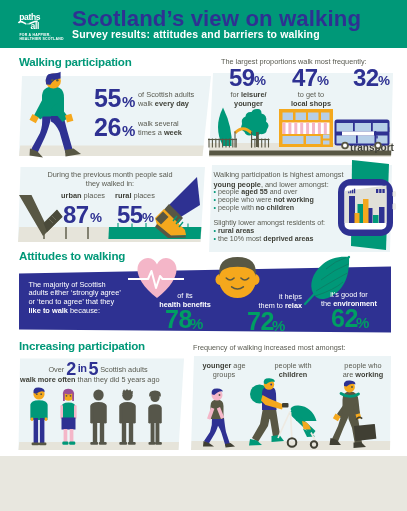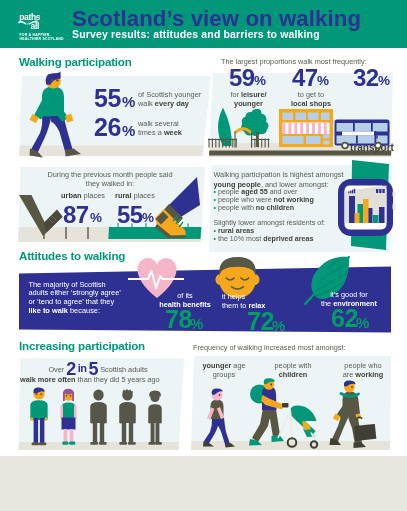--- a/index.html
+++ b/index.html
@@ -68,21 +68,21 @@
     <path d="M22 44 L34.5 44 Q36.5 52 38 58 L44 79 L36.5 81 L30.5 60 Q27 52 22 49.5 Z" fill="#2e3192"></path>
     <path d="M36 78 L44.5 76.5 L52 82 L36.5 84.5 Z" fill="#585744"></path>
 
     <path d="M28.5 31 L39.5 45.5 L33.5 50 L22 36 Z" fill="#009878"></path>
     <path d="M36 43.5 L42.3 41.8 L44.4 48.7 L38 50.5 Z" fill="#f5a81c"></path>
   </svg>
 
   <div class="lbl big" style="left:94px;top:84px;font-size:25px;">55</div>
   <div class="lbl big" style="left:122px;top:93px;font-size:15px;">%</div>
   <div class="lbl" style="left:138px;top:89.5px;font-size:7.4px;line-height:9.6px;">
-    <span class="cap">of Scottish younger</span><br>
+    <span class="cap">of Scottish adults</span><br>
     <span class="cap">walk </span><span class="capb">every day</span>
   </div>
 
   <div class="lbl big" style="left:94px;top:113px;font-size:25px;">26</div>
   <div class="lbl big" style="left:122px;top:122px;font-size:15px;">%</div>
   <div class="lbl" style="left:138px;top:118.5px;font-size:7.4px;line-height:9.6px;">
     <span class="cap">walk several</span><br>
     <span class="cap">times a </span><span class="capb">week</span>
   </div>
 
@@ -312,21 +312,21 @@
 
   <svg style="position:absolute;left:215px;top:256px;width:45px;height:47px;" viewBox="0 0 46 48">
     <ellipse cx="5" cy="24" rx="4.5" ry="5.5" fill="#f5a81c"></ellipse>
     <ellipse cx="41" cy="24" rx="4.5" ry="5.5" fill="#f5a81c"></ellipse>
     <circle cx="23" cy="24" r="19" fill="#f5a81c"></circle>
     <path d="M4.5 21 Q2 1 23 1 Q44 1 41.5 21 Q41 11 23 11 Q5 11 4.5 21 Z" fill="#585744"></path>
     <path d="M11.5 22.5 Q15.5 26.5 19.5 22.5" stroke="#585744" stroke-width="1.6" fill="none" stroke-linecap="round"></path>
     <path d="M26.5 22.5 Q30.5 26.5 34.5 22.5" stroke="#585744" stroke-width="1.6" fill="none" stroke-linecap="round"></path>
     <path d="M17 31.5 Q23 36 29 31.5" stroke="#585744" stroke-width="1.6" fill="none" stroke-linecap="round"></path>
   </svg>
-  <div class="lbl" style="left:222px;top:292px;width:80px;text-align:left;font-size:7.3px;line-height:9.2px;color:#fff;">
+  <div class="lbl" style="left:222px;top:292px;width:80px;text-align:right;font-size:7.3px;line-height:9.2px;color:#fff;">
     <span>it helps</span><br>
     <span>them to </span><b>relax</b>
   </div>
   <div class="lbl" style="left:247px;top:307px;font-size:25px;font-weight:bold;color:#009e63;letter-spacing:-.5px;">72</div>
   <div class="lbl" style="left:272px;top:317px;font-size:15px;font-weight:bold;color:#009e63;">%</div>
 
   <svg style="position:absolute;left:304px;top:255px;width:50px;height:50px;" viewBox="0 0 50 50">
     <path d="M45 2 C 46 24, 38 36, 26 42 C 18 46, 12 44, 9 38 C 5 30, 8 18, 19 9 C 26 3, 36 1, 45 2 Z" fill="#009878"></path>
     <path d="M45 2 L1 49" stroke="#009878" stroke-width="2.3" stroke-linecap="round"></path>
     <g stroke="#0c7e66" stroke-width="0.9" fill="none">

